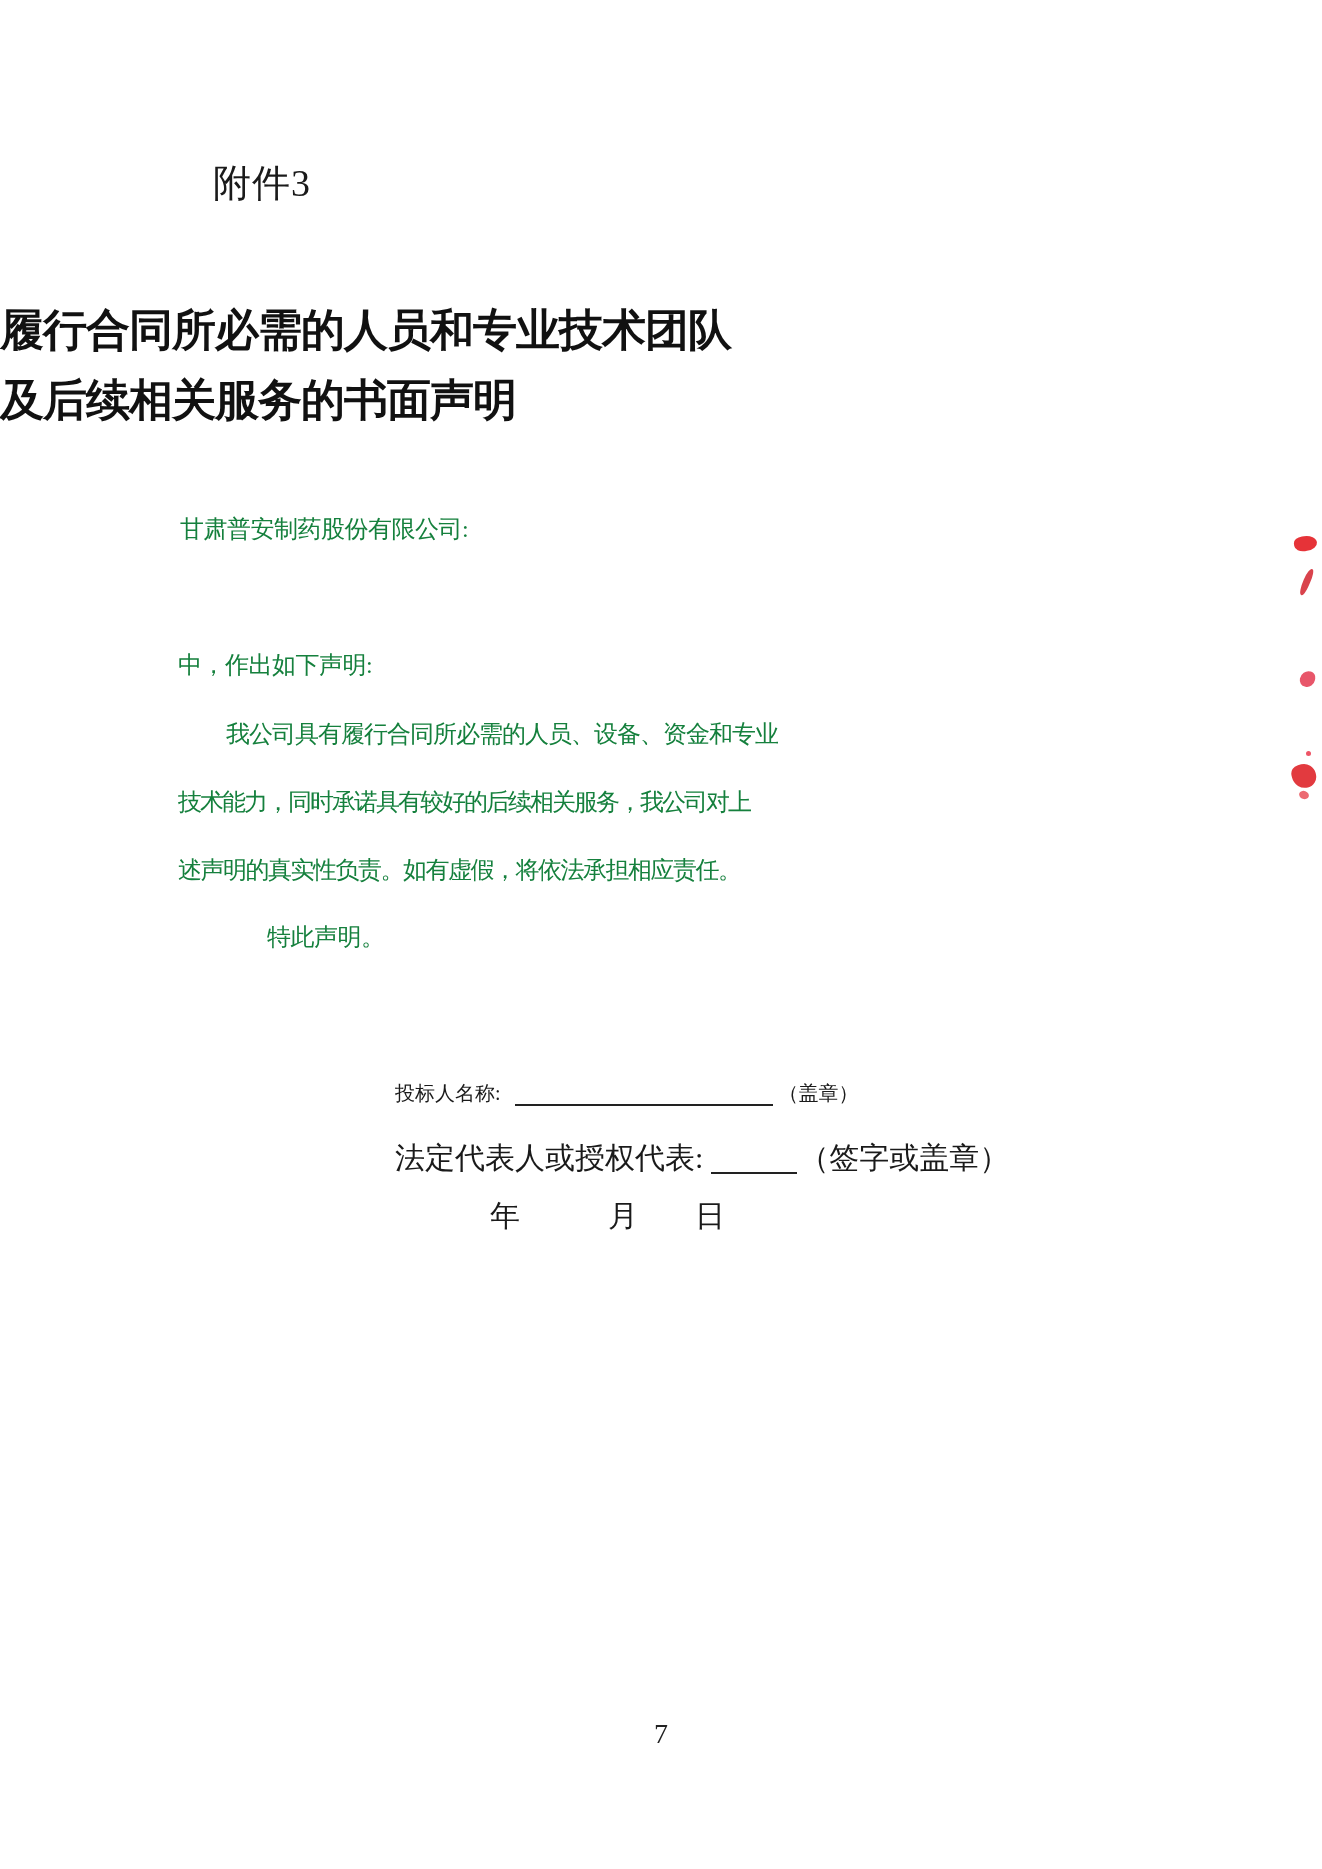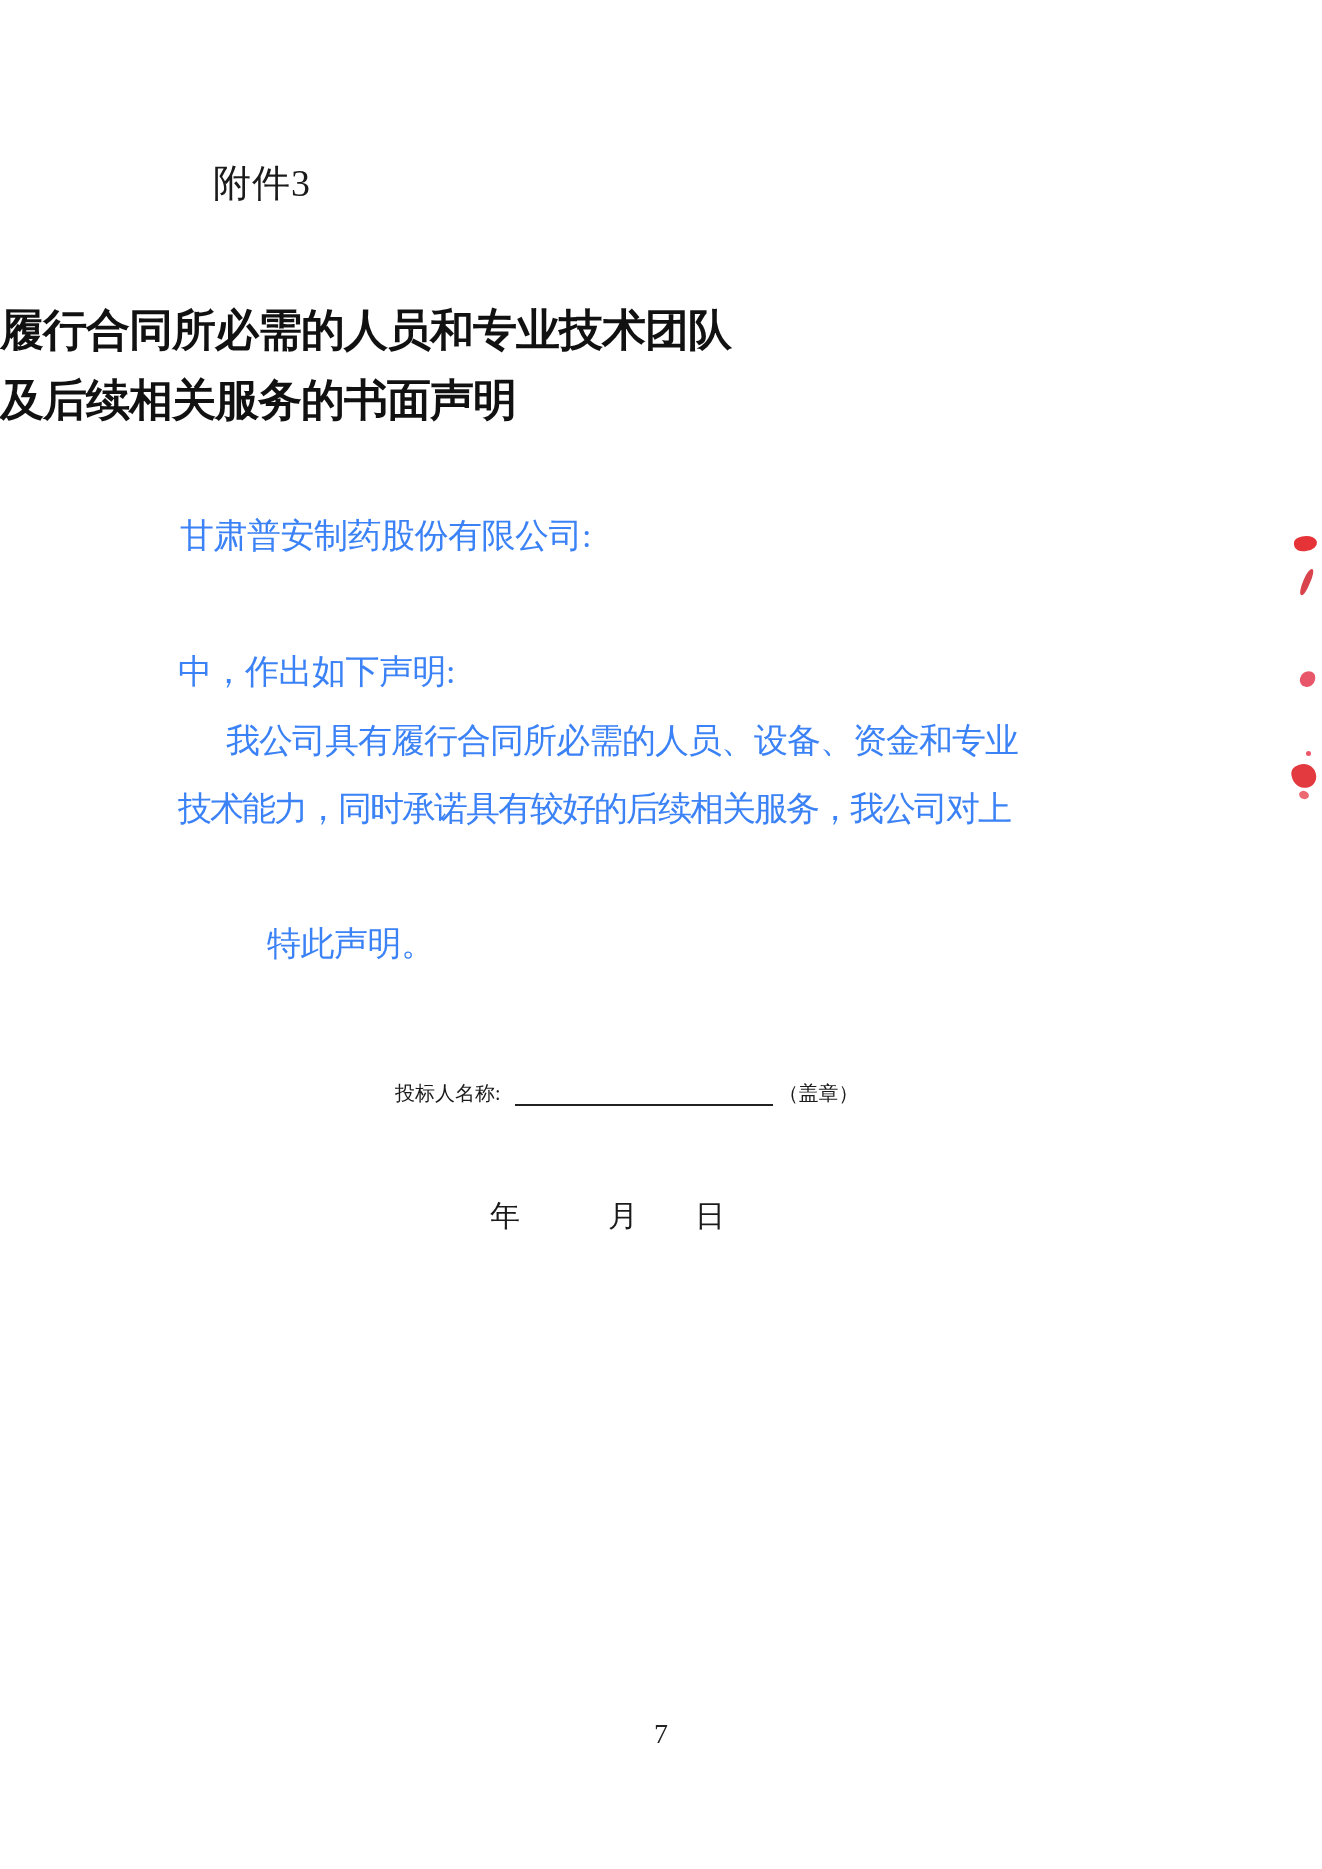--- a/index.html
+++ b/index.html
@@ -27,23 +27,23 @@
     left: 0; top: 296px;
     width: 1110px;
     text-align: left;
     font-weight: bold;
     font-size: 44px;
     line-height: 70px;
     letter-spacing: -1px;
     color: #111;
   }
   .body-line {
-    font-size: 34px;
+    font-size: 24px;
     letter-spacing: -0.5px;
-    color: #3b82f6;
+    color: #15803d;
   }
   .salutation   { left: 180px; top: 513px; }
   .p1-line1     { left: 238px; top: 581px; }
   .p1-line2     { left: 178px; top: 649px; }
   .p2-line1     { left: 226px; top: 718px; letter-spacing: -1px; }
   .p2-line2     { left: 178px; top: 786px; letter-spacing: -2px; }
   .p2-line3     { left: 178px; top: 854px; letter-spacing: -1.5px; }
   .closing-line { left: 238px; top: 921px; margin-left: 29px; }
 
   .blank {
@@ -120,27 +120,31 @@
 
   <div class="abs body-line salutation">甘肃普安制药股份有限公司:</div>
 
 
   <div class="abs body-line p1-line2">中，作出如下声明:</div>
 
   <div class="abs body-line p2-line1">我公司具有履行合同所必需的人员、设备、资金和专业</div>
 
   <div class="abs body-line p2-line2">技术能力，同时承诺具有较好的后续相关服务，我公司对上</div>
 
+  <div class="abs body-line p2-line3">述声明的真实性负责。如有虚假，将依法承担相应责任。</div>
 
   <div class="abs body-line closing-line">特此声明。</div>
 
   <div class="abs sig-line1">
     <span>投标人名称:</span><span class="blank blank-bidder"></span><span>（盖章）</span>
   </div>
 
+  <div class="abs sig-line2">
+    <span>法定代表人或授权代表:</span><span class="blank blank-rep"></span><span>（签字或盖章）</span>
+  </div>
 
   <div class="abs date-line">
     <span>年</span><span class="gap1"></span><span>月</span><span class="gap2"></span><span>日</span>
   </div>
 
   <div class="abs page-number">7</div>
 
   <div class="red-mark red-mark-1"></div>
   <div class="red-mark red-mark-2"></div>
   <div class="red-mark red-mark-3"></div>

